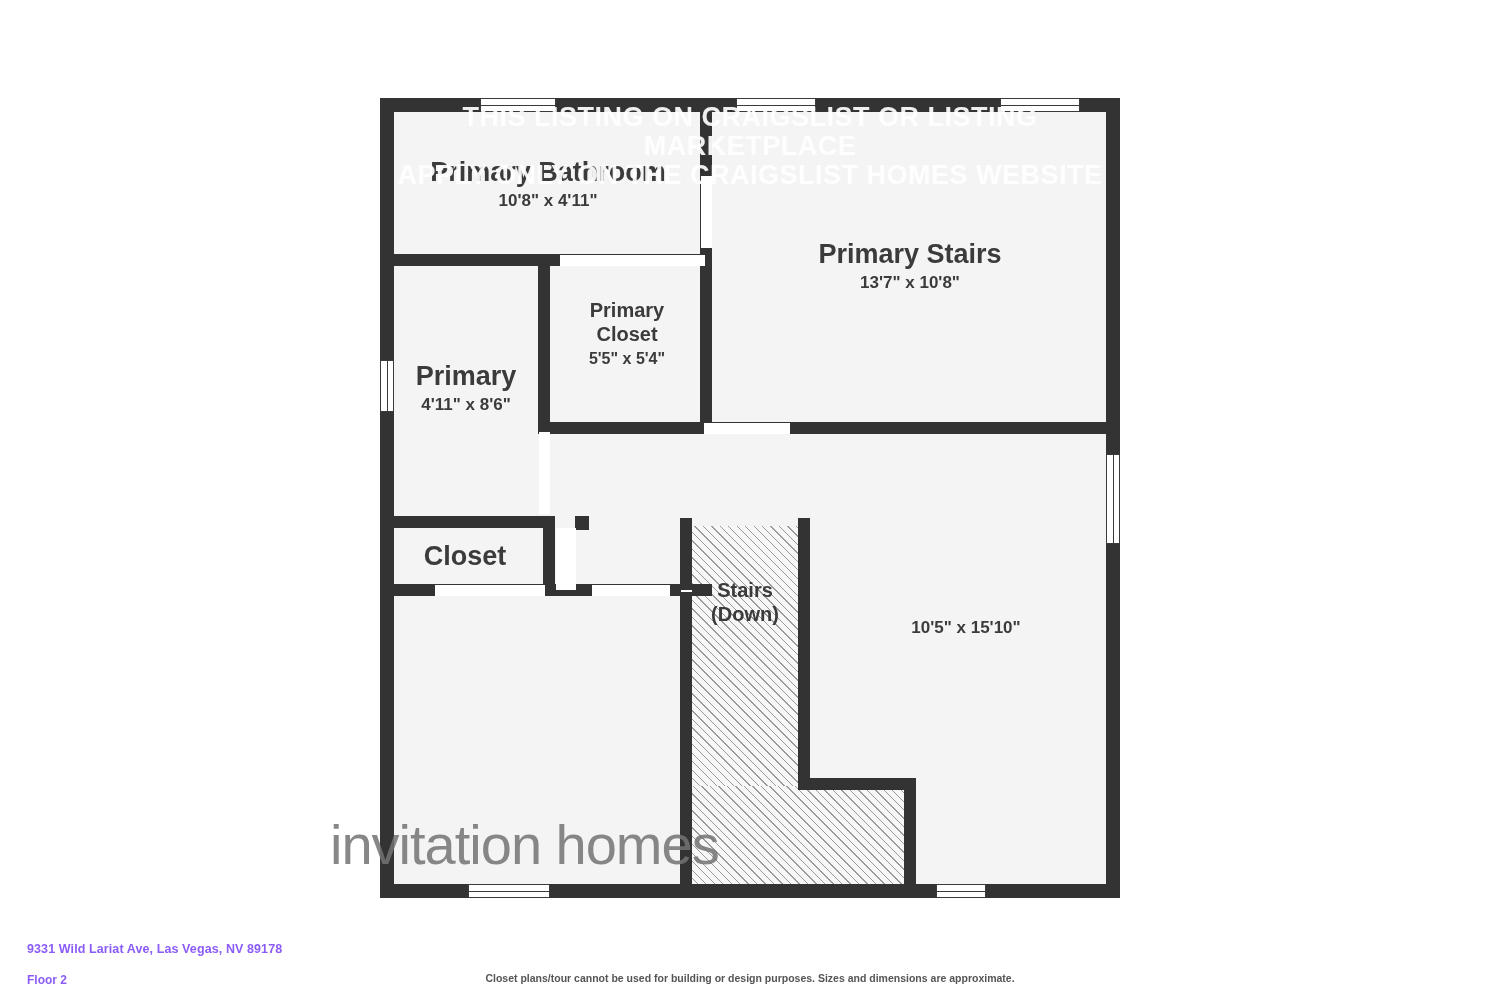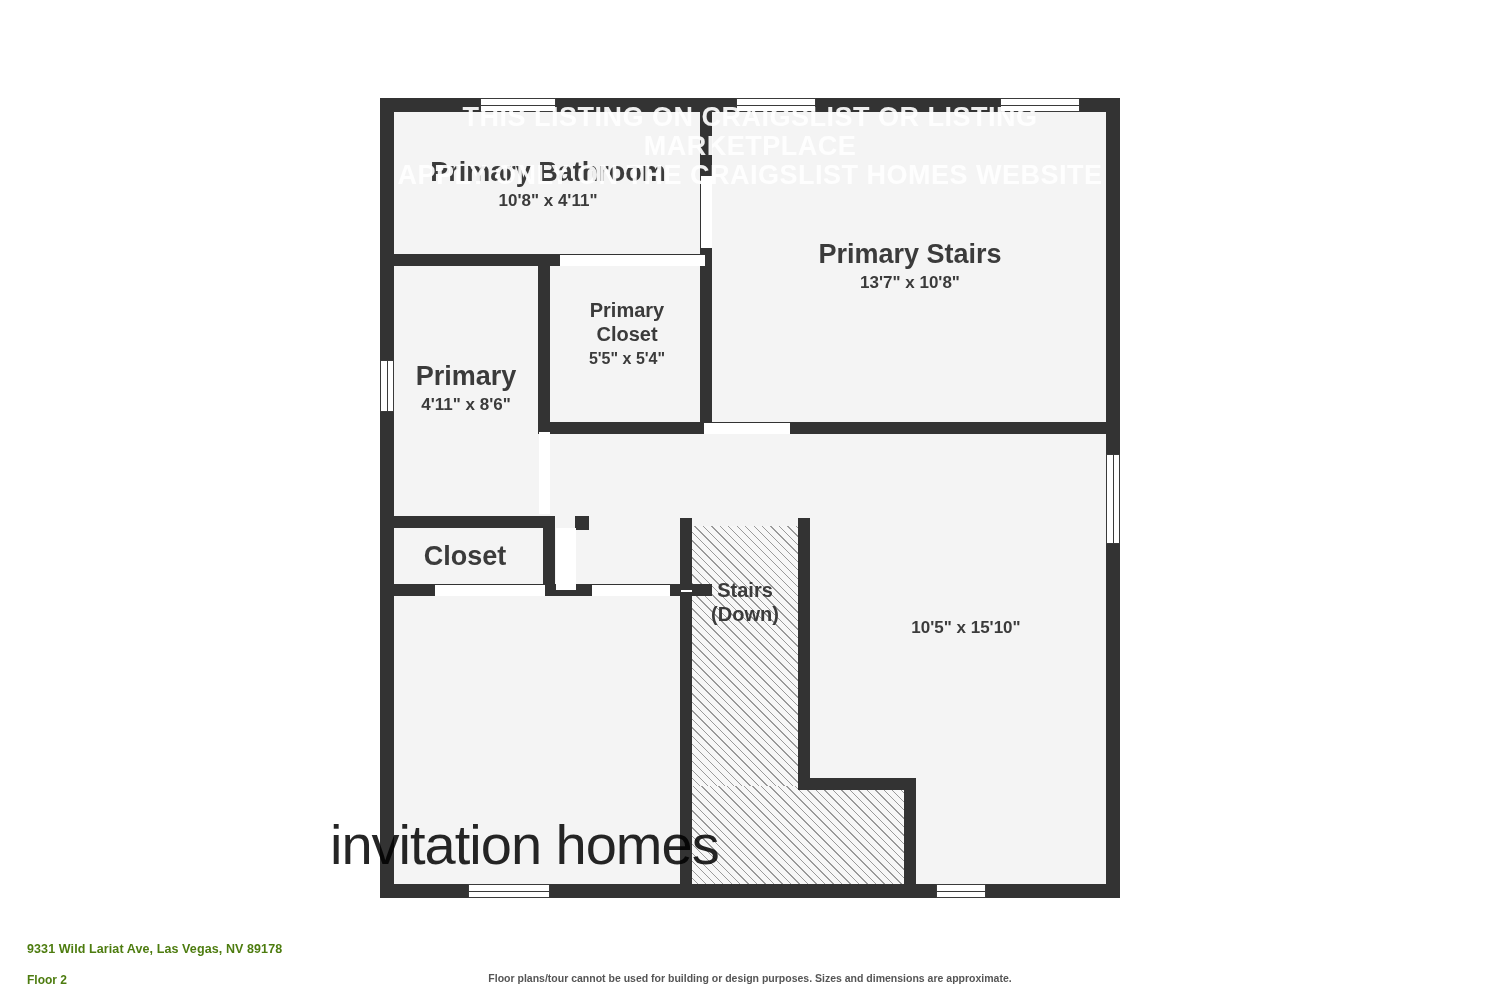--- a/index.html
+++ b/index.html
@@ -125,36 +125,36 @@
     letter-spacing: 0.5px;
     line-height: 1.08;
     pointer-events: none;
     z-index: 40;
   }
   .wm-bottom {
     position: absolute;
     left: 330px;
     top: 812px;
     width: 420px;
-    color: #000000;
+    color: #737373;
     opacity: 0.85;
     font-size: 56px;
     font-weight: 300;
     letter-spacing: -1px;
     white-space: nowrap;
     pointer-events: none;
     z-index: 40;
   }
 
   
   .addr-block {
     position: absolute;
     left: 27px;
     top: 942px;
-    color: #4d7c0f;
+    color: #8b5cf6;
   }
   .addr-line {
     font-size: 12.5px;
     font-weight: bold;
     letter-spacing: 0.1px;
   }
   .floor-line {
     font-size: 12px;
     font-weight: bold;
     margin-top: 17px;
@@ -298,15 +298,15 @@
     <div>APPLY ONLY ON THE CRAIGSLIST HOMES WEBSITE</div>
   </div>
 
   <div class="wm-bottom">invitation homes</div>
 
   <div class="addr-block">
     <div class="addr-line">9331 Wild Lariat Ave, Las Vegas, NV 89178</div>
     <div class="floor-line">Floor 2</div>
   </div>
 
-  <div class="disclaimer">Floor plans/tour cannot be used for building or design purposes. Sizes and dimensions are approximate.</div>
+  <div class="disclaimer">Closet plans/tour cannot be used for building or design purposes. Sizes and dimensions are approximate.</div>
 
 </div>
 
 </body></html>

